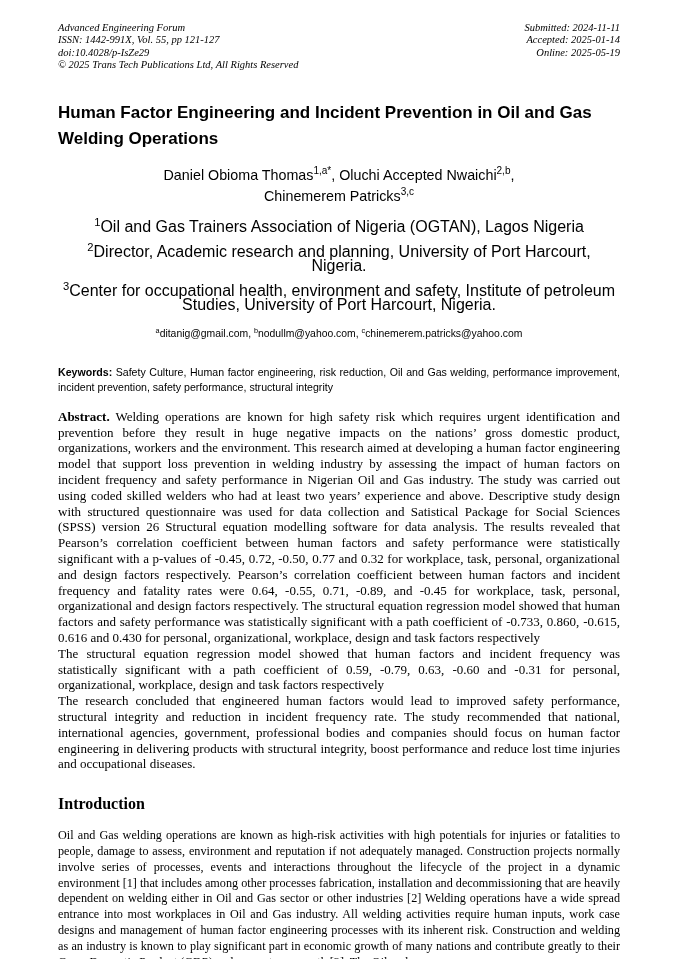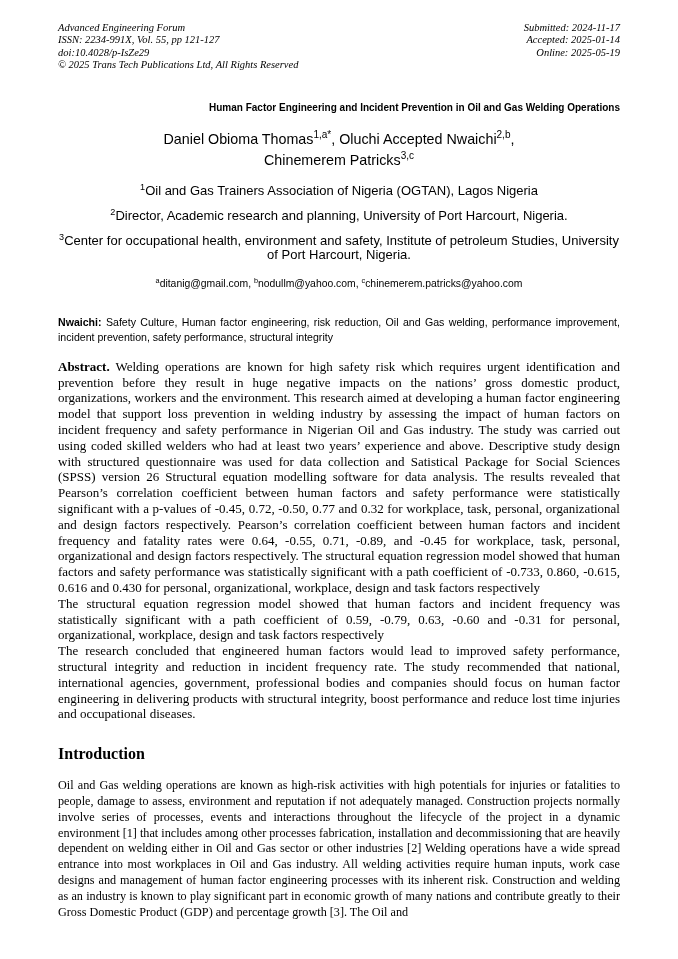--- a/index.html
+++ b/index.html
@@ -40,39 +40,39 @@
     right: 0;
     top: 0;
     text-align: right;
   }
   .masthead .it { font-style: italic; }
 
   
   .title {
     font-family: "Liberation Sans", sans-serif;
     font-weight: bold;
-    font-size: 10px;
-    line-height: 16px;
-    text-align: right;
+    font-size: 17px;
+    line-height: 26px;
+    text-align: left;
     margin-top: 26px;
     margin-bottom: 0;
   }
 
   .authors {
     font-family: "Liberation Sans", sans-serif;
     font-size: 14.3px;
     line-height: 21px;
     text-align: center;
     margin-top: 13px;
   }
   sup { font-size: 70%; vertical-align: super; line-height: 0; }
 
   .affil {
     font-family: "Liberation Sans", sans-serif;
-    font-size: 13px;
+    font-size: 16px;
     line-height: 14px;
     text-align: center;
     margin-top: 13px;
   }
   .affil.two { margin-top: 11px; }
   .affil.three { margin-top: 11px; }
 
   .emails {
     font-family: "Liberation Sans", sans-serif;
     font-size: 10.4px;
@@ -117,26 +117,26 @@
   .body-text p { margin: 0; }
 </style>
 </head>
 <body>
 
 <div class="page">
 
   <div class="masthead">
     <div class="left">
       <div class="it">Advanced Engineering Forum</div>
-      <div class="it">ISSN: 2234-991X, Vol. 55, pp 121-127</div>
+      <div class="it">ISSN: 1442-991X, Vol. 55, pp 121-127</div>
       <div class="it">doi:10.4028/p-IsZe29</div>
       <div class="it">© 2025 Trans Tech Publications Ltd, All Rights Reserved</div>
     </div>
     <div class="right">
-      <div class="it">Submitted: 2024-11-17</div>
+      <div class="it">Submitted: 2024-11-11</div>
       <div class="it">Accepted: 2025-01-14</div>
       <div class="it">Online: 2025-05-19</div>
     </div>
   </div>
 
   <h1 class="title">Human Factor Engineering and Incident Prevention in Oil and Gas Welding Operations</h1>
 
   <div class="authors">
     <span>Daniel Obioma Thomas</span><sup>1,a*</sup><span>, Oluchi Accepted Nwaichi</span><sup>2,b</sup><span>,</span>
     <div>
@@ -154,21 +154,21 @@
 
   <div class="affil three">
     <sup>3</sup><span>Center for occupational health, environment and safety, Institute of petroleum Studies, University of Port Harcourt, Nigeria.</span>
   </div>
 
   <div class="emails">
     <sup>a</sup><span>ditanig@gmail.com, </span><sup>b</sup><span>nodullm@yahoo.com, </span><sup>c</sup><span>chinemerem.patricks@yahoo.com</span>
   </div>
 
   <div class="keywords">
-    <b>Nwaichi:</b><span> Safety Culture, Human factor engineering, risk reduction, Oil and Gas welding, performance improvement, incident prevention, safety performance, structural integrity</span>
+    <b>Keywords:</b><span> Safety Culture, Human factor engineering, risk reduction, Oil and Gas welding, performance improvement, incident prevention, safety performance, structural integrity</span>
   </div>
 
   <div class="abstract">
     <p><b>Abstract.</b><span> Welding operations are known for high safety risk which requires urgent identification and prevention before they result in huge negative impacts on the nations’ gross domestic product, organizations, workers and the environment. This research aimed at developing a human factor engineering model that support loss prevention in welding industry by assessing the impact of human factors on incident frequency and safety performance in Nigerian Oil and Gas industry. The study was carried out using coded skilled welders who had at least two years’ experience and above. Descriptive study design with structured questionnaire was used for data collection and Satistical Package for Social Sciences (SPSS) version 26 Structural equation modelling software for data analysis. The results revealed that Pearson’s correlation coefficient between human factors and safety performance were statistically significant with a p-values of -0.45, 0.72, -0.50, 0.77 and 0.32 for workplace, task, personal, organizational and design factors respectively. Pearson’s correlation coefficient between human factors and incident frequency and fatality rates were 0.64, -0.55, 0.71, -0.89, and -0.45 for workplace, task, personal, organizational and design factors respectively. The structural equation regression model showed that human factors and safety performance was statistically significant with a path coefficient of -0.733, 0.860, -0.615, 0.616 and 0.430 for personal, organizational, workplace, design and task factors respectively</span></p>
     <p>The structural equation regression model showed that human factors and incident frequency was statistically significant with a path coefficient of 0.59, -0.79, 0.63, -0.60 and -0.31 for personal, organizational, workplace, design and task factors respectively</p>
     <p>The research concluded that engineered human factors would lead to improved safety performance, structural integrity and reduction in incident frequency rate. The study recommended that national, international agencies, government, professional bodies and companies should focus on human factor engineering in delivering products with structural integrity, boost performance and reduce lost time injuries and occupational diseases.</p>
   </div>
 
   <div class="section-head">Introduction</div>
 

